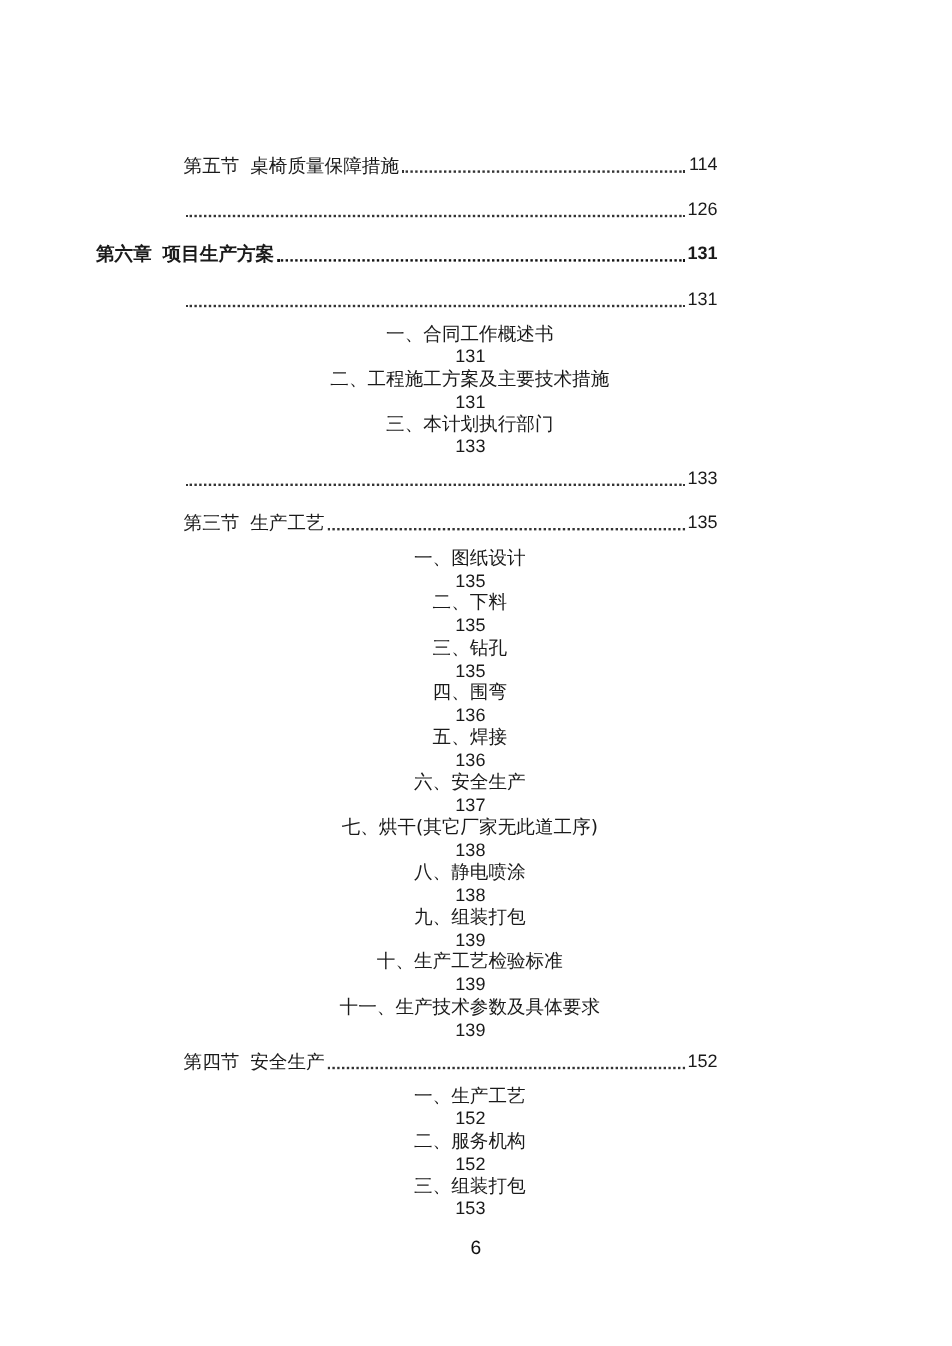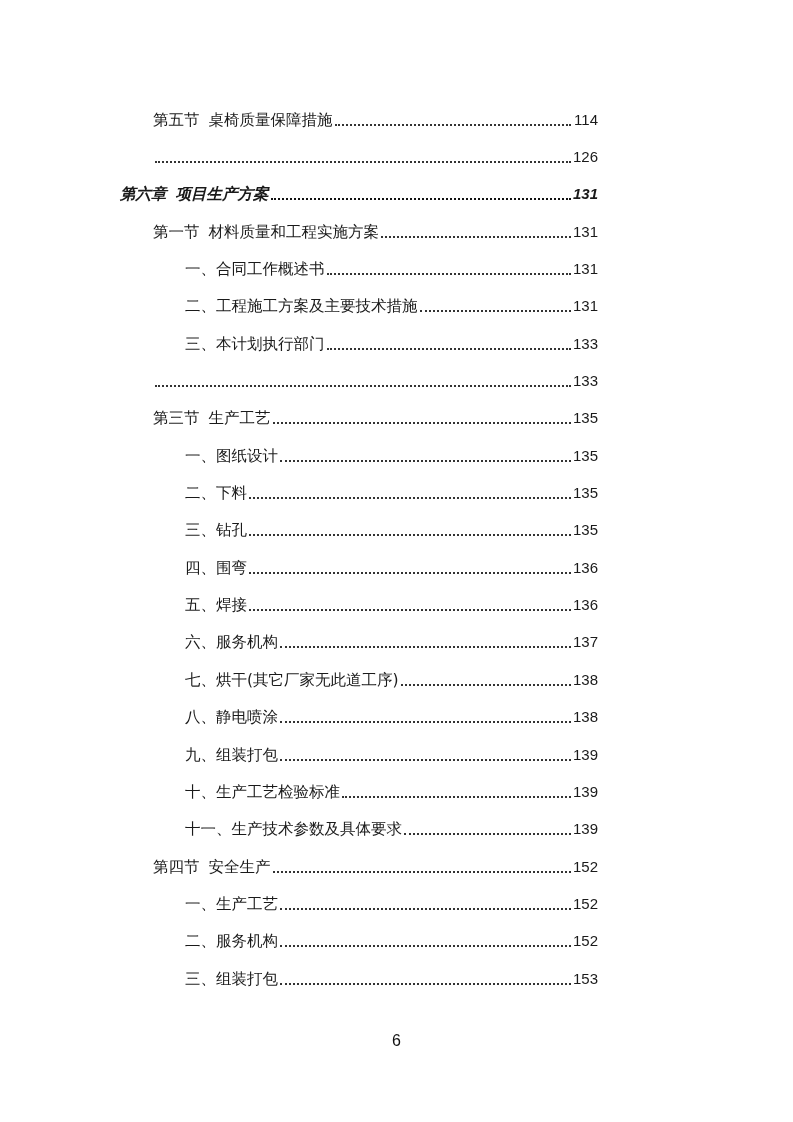--- a/index.html
+++ b/index.html
@@ -11,36 +11,36 @@
       width: 793px;
       height: 1122px;
       position: relative;
       overflow: hidden;
       font-family: "DejaVu Sans", "Liberation Sans", sans-serif;
       color: #1a1a1a;
     }
     .toc {
       position: absolute;
       left: 0;
-      top: 101px;
+      top: 119px;
       width: 719px;
     }
     .toc-row {
       position: relative;
       height: 37.35px;
       display: flex;
       align-items: center;
       box-sizing: border-box;
       padding-right: calc(793px - 672px);
       font-size: 15.5px;
       line-height: 20px;
     }
-    .toc-row.level-0 { padding-left: 120px; font-weight: bold; font-style: italic; }
+    .toc-row.level-0 { padding-left: 80px; font-weight: bold; }
     .toc-row.level-1 { padding-left: 153px; }
-    .toc-row.level-2 { padding-left: 185px; }
+    .toc-row.level-2 { padding-left: 185px; flex-direction: column; }
     .toc-label {
       white-space: nowrap;
       flex: 0 0 auto;
       font-family: "DejaVu Sans", sans-serif;
     }
     .toc-label .prefix { margin-right: 9px; }
     .toc-leader {
       flex: 1 1 auto;
       overflow: hidden;
       white-space: nowrap;
@@ -89,21 +89,20 @@
   <div class="toc-row level-1">
     <span class="toc-leader"></span>
     <span class="toc-page">126</span>
   </div>
   <div class="toc-row level-0">
     <span class="toc-label"><span class="prefix">第六章</span><span>项目生产方案</span></span>
     <span class="toc-leader"></span>
     <span class="toc-page">131</span>
   </div>
   <div class="toc-row level-1">
-    <span class="toc-label"><span class="prefix">第一节</span><span>材料质量和工程实施方案</span></span>
     <span class="toc-leader"></span>
     <span class="toc-page">131</span>
   </div>
   <div class="toc-row level-2">
     <span class="toc-label">一、合同工作概述书</span>
     <span class="toc-leader"></span>
     <span class="toc-page">131</span>
   </div>
   <div class="toc-row level-2">
     <span class="toc-label">二、工程施工方案及主要技术措施</span>
@@ -143,21 +142,21 @@
     <span class="toc-label">四、围弯</span>
     <span class="toc-leader"></span>
     <span class="toc-page">136</span>
   </div>
   <div class="toc-row level-2">
     <span class="toc-label">五、焊接</span>
     <span class="toc-leader"></span>
     <span class="toc-page">136</span>
   </div>
   <div class="toc-row level-2">
-    <span class="toc-label">六、服务机构</span>
+    <span class="toc-label">六、安全生产</span>
     <span class="toc-leader"></span>
     <span class="toc-page">137</span>
   </div>
   <div class="toc-row level-2">
     <span class="toc-label">七、烘干(其它厂家无此道工序)</span>
     <span class="toc-leader"></span>
     <span class="toc-page">138</span>
   </div>
   <div class="toc-row level-2">
     <span class="toc-label">八、静电喷涂</span>

